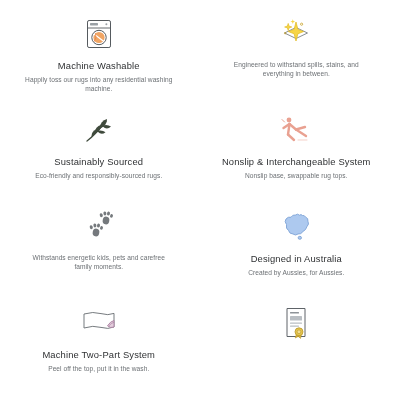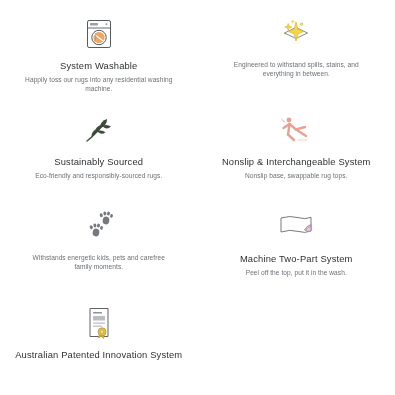--- a/index.html
+++ b/index.html
@@ -72,21 +72,21 @@
         <rect x="5.5" y="3.5" width="23" height="27" rx="1.6" fill="#ffffff" stroke="#555a5e" stroke-width="1"></rect>
         <line x1="5.5" y1="11" x2="28.5" y2="11" stroke="#555a5e" stroke-width="0.9"></line>
         <rect x="8" y="6" width="8" height="2.4" rx="0.6" fill="#9aa0a5"></rect>
         <circle cx="24.4" cy="7.2" r="1" fill="#9aa0a5"></circle>
         <circle cx="17" cy="20.5" r="7.2" fill="none" stroke="#555a5e" stroke-width="1"></circle>
         <circle cx="17" cy="20.5" r="5.6" fill="#f0a564"></circle>
         <path d="M12.4 17.3 Q17 21 21.6 24.2" stroke="#ffffff" stroke-width="1.3" fill="none" stroke-linecap="round"></path>
         <path d="M12.4 24.2 Q15 20.8 13.6 16.8" stroke="#e8874a" stroke-width="0.9" fill="none" stroke-linecap="round"></path>
       </svg>
     </div>
-    <p class="feature-title">System Washable</p>
+    <p class="feature-title">Machine Washable</p>
     <p class="feature-desc">Happily toss our rugs into any residential washing machine.</p>
   </div>
 
   <div class="feature-cell">
     <div class="feature-icon">
       <svg width="40" height="36" viewBox="0 0 40 36">
         <path d="M20 22.5 L31.5 17 L20 11.5 L8.5 17 Z" fill="#ffffff" stroke="#7d8287" stroke-width="0.9" stroke-linejoin="round"></path>
         <path d="M20 6 L21.9 13.4 L27.6 15.6 L21.9 17.8 L20 25 L18.1 17.8 L12.4 15.6 L18.1 13.4 Z" fill="#f7d547" stroke="#e0b91e" stroke-width="0.7" stroke-linejoin="round"></path>
         <path d="M12.2 7.4 L13.1 10.1 L15.8 11 L13.1 11.9 L12.2 14.6 L11.3 11.9 L8.6 11 L11.3 10.1 Z" fill="#f7d547" stroke="#e0b91e" stroke-width="0.6" stroke-linejoin="round"></path>
         <path d="M16.8 3.2 L17.4 5 L19.2 5.6 L17.4 6.2 L16.8 8 L16.2 6.2 L14.4 5.6 L16.2 5 Z" fill="#f7d547"></path>
@@ -149,20 +149,30 @@
           <ellipse cx="10.3" cy="17.2" rx="1.5" ry="2" transform="rotate(-18 10.3 17.2)"></ellipse>
           <ellipse cx="13.9" cy="15.4" rx="1.5" ry="2" transform="rotate(-6 13.9 15.4)"></ellipse>
           <ellipse cx="17.5" cy="15.6" rx="1.5" ry="2" transform="rotate(8 17.5 15.6)"></ellipse>
           <ellipse cx="20.5" cy="17.9" rx="1.4" ry="1.8" transform="rotate(22 20.5 17.9)"></ellipse>
         </g>
       </svg>
     </div>
     <p class="feature-desc">Withstands energetic kids, pets and carefree family moments.</p>
   </div>
 
+  <div class="feature-cell">
+    <div class="feature-icon">
+      <svg width="38" height="34" viewBox="0 0 38 34">
+        <path d="M9.5 14.5 Q7 11.5 9 9 Q11 6.5 14 7.2 Q15.5 4.5 18.5 5 Q20.5 3.2 22.5 5.2 Q24 3.8 25.5 5.5 Q27.5 5 28.5 7 Q31.5 8 31 11.5 Q32.5 14 30 16.5 Q29 20 26 21.5 Q24 24.5 21 24 Q18.5 26 16 24 Q12.5 24 11.5 20.5 Q8.5 18.5 9.5 14.5 Z" fill="#adc9ef" stroke="#7ba0d4" stroke-width="0.85" stroke-linejoin="round"></path>
+        <ellipse cx="22.8" cy="27.8" rx="1.7" ry="1.5" fill="#adc9ef" stroke="#7ba0d4" stroke-width="0.85"></ellipse>
+      </svg>
+    </div>
+    <p class="feature-title">Designed in Australia</p>
+    <p class="feature-desc">Created by Aussies, for Aussies.</p>
+  </div>
 
   <div class="feature-cell">
     <div class="feature-icon">
       <svg width="40" height="32" viewBox="0 0 40 32">
         <path d="M5 7 Q14 4.2 22 6.6 Q29 8.8 35 6.4 L35 20 Q29 22.6 22 20.4 Q14 18 5 21 Z" fill="#ffffff" stroke="#6f7478" stroke-width="0.95" stroke-linejoin="round"></path>
         <path d="M28.5 18.8 Q31.5 14.2 35 13.5 L35 20 Q31.5 21.6 28.5 18.8 Z" fill="#e3cddc" stroke="#a97fa0" stroke-width="0.9" stroke-linejoin="round"></path>
         <path d="M29.5 19.2 Q32.2 16 35 15.2" stroke="#a97fa0" stroke-width="0.7" fill="none"></path>
       </svg>
     </div>
     <p class="feature-title">Machine Two-Part System</p>
@@ -175,17 +185,16 @@
         <path d="M7 3.5 L25 3.5 L25 31.5 L7 31.5 Z" fill="#ffffff" stroke="#5e6368" stroke-width="1"></path>
         <rect x="10" y="7" width="9" height="1.6" rx="0.5" fill="#8e9398"></rect>
         <rect x="10" y="11" width="12" height="4.6" rx="0.6" fill="#b9bec3"></rect>
         <rect x="10" y="17.5" width="12" height="1.3" rx="0.4" fill="#b9bec3"></rect>
         <rect x="10" y="20.5" width="9" height="1.3" rx="0.4" fill="#b9bec3"></rect>
         <path d="M17.2 27 L15.2 33 L18.2 31.4 L20.6 33.4 L21.6 27.2 Z" fill="#d8b63c" stroke="#b9962a" stroke-width="0.6" stroke-linejoin="round"></path>
         <circle cx="19" cy="26.8" r="4" fill="#e5c64e" stroke="#b9962a" stroke-width="0.8"></circle>
         <circle cx="19" cy="26.8" r="1.9" fill="#f2dd90" stroke="#b9962a" stroke-width="0.6"></circle>
       </svg>
     </div>
-    <p class="feature-title">Australian Patented Innovation System</p>
     <p class="feature-desc"></p>
   </div>
 
 </div>
 
 </body></html>

